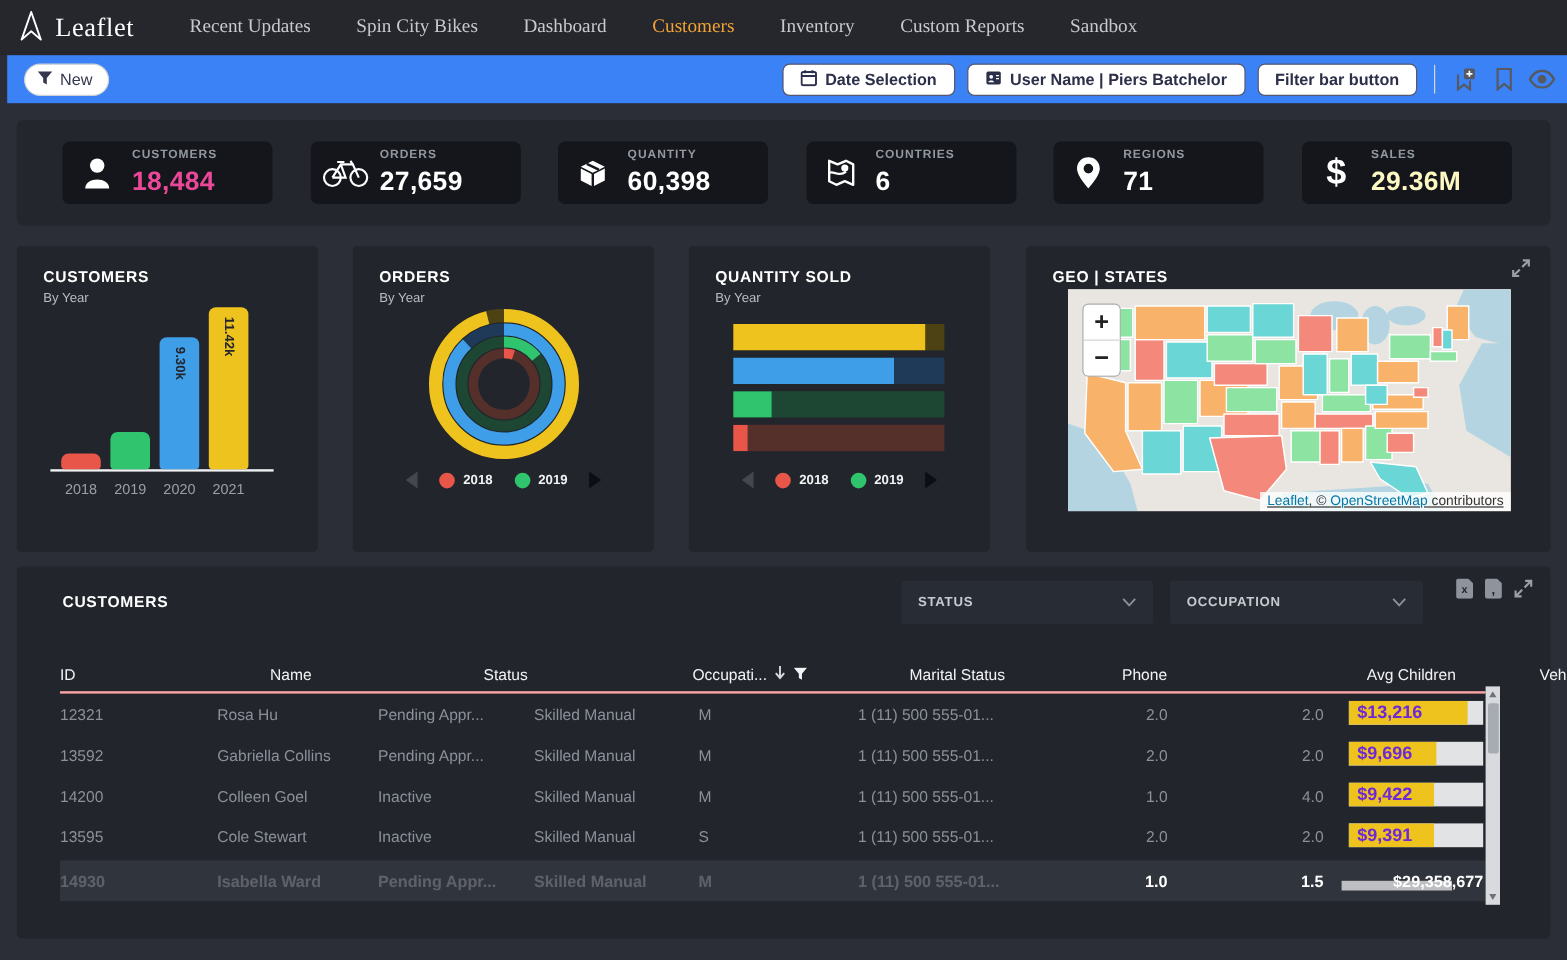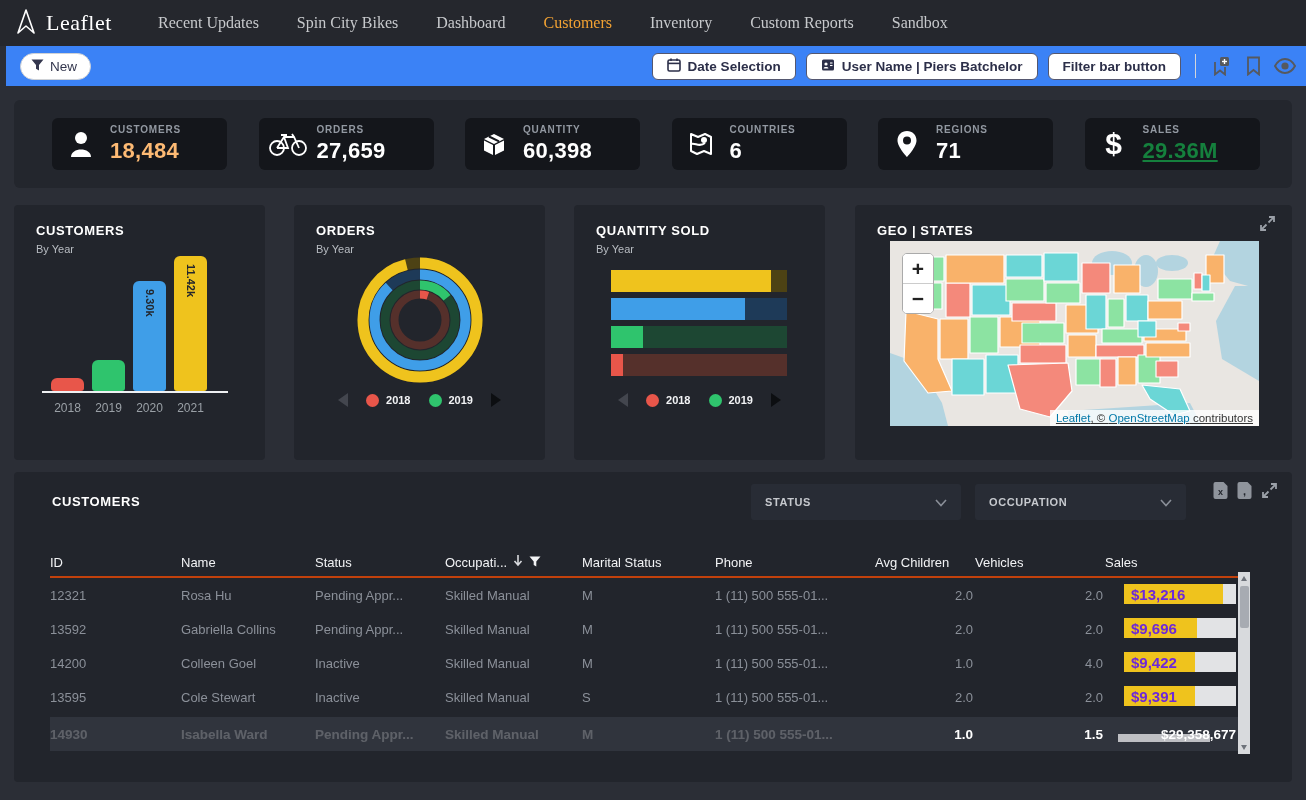--- a/index.html
+++ b/index.html
@@ -67,21 +67,21 @@
   .map-zoom-btn:first-child{border-bottom:1px solid #ccc;}
   .map-attrib{position:absolute;right:0;bottom:0;background:rgba(255,255,255,.8);font-size:11.5px;color:#333;padding:2px 6px;z-index:5;white-space:nowrap;text-decoration:underline;}
   .map-attrib a{color:#0078a8;text-decoration:none;}
   .expand-ic{position:absolute;right:16px;top:10px;cursor:pointer;}
 
   
   .tc-title{position:absolute;left:38px;top:22px;font-size:13px;font-weight:bold;color:#fff;letter-spacing:.6px;}
   .dropdown{position:absolute;top:12px;height:36px;background:#282c35;border-radius:3px;display:flex;align-items:center;justify-content:space-between;padding:0 14px;box-sizing:border-box;cursor:pointer;}
   .dropdown-label{font-size:11px;font-weight:bold;letter-spacing:.6px;color:#c6c9ce;}
   .tc-icons{position:absolute;right:14px;top:10px;display:flex;align-items:center;gap:9px;}
-  .thead{display:grid;align-items:center;height:28px;border-bottom:2px solid #c2410c;}
+  .thead{display:grid;align-items:center;height:28px;border-bottom:2px solid #fca5a5;gap:44px;}
   .th{font-size:13px;color:#f2f3f5;white-space:nowrap;overflow:hidden;display:flex;align-items:center;gap:6px;}
   .trow{display:grid;align-items:center;height:34px;cursor:pointer;}
   .td{font-size:13px;color:#8b9099;white-space:nowrap;overflow:hidden;}
   .right{justify-content:flex-start;text-align:right;}
   .td.right{padding-right:2px;}
   .sales-bar{position:relative;width:112px;height:20px;background:#e2e3e5;overflow:hidden;display:inline-block;}
   .sales-fill{position:absolute;left:0;top:0;bottom:0;background:#efc31d;}
   .sales-text{position:absolute;left:7px;top:50%;transform:translateY(-50%);font-size:15px;font-weight:bold;color:#6d28d9;}
   .totals{position:relative;display:grid;align-items:center;height:34px;background:#30343d;margin-top:3px;}
   .totals .td{font-weight:bold;color:#ffffff;font-size:13.5px;}
@@ -179,21 +179,21 @@
   <section class="kpi-strip" id="kpi-strip">
       <div class="kpi-card" style="left: 38px;">
         <span class="kpi-icon">
           <svg width="26" height="28" viewBox="0 0 26 28">
             <circle cx="13" cy="8" r="6" fill="#fff"></circle>
             <path d="M3 27 C3 17 23 17 23 27 Z" fill="#fff"></path>
           </svg>
         </span>
         <div class="kpi-text">
           <div class="kpi-label">CUSTOMERS</div>
-          <div class="kpi-value" style="color: #fdba74;">18,484</div>
+          <div class="kpi-value" style="color: #ec4899;">18,484</div>
         </div>
       </div>
       <div class="kpi-card" style="left: 244.5px;">
         <span class="kpi-icon">
           <svg width="40" height="26" viewBox="0 0 40 26">
             <circle cx="9" cy="17" r="7" fill="none" stroke="#fff" stroke-width="1.8"></circle>
             <circle cx="31" cy="17" r="7" fill="none" stroke="#fff" stroke-width="1.8"></circle>
             <path d="M9 17 L16 6 L26 6 L31 17 M16 6 L20 17 H9 M13 4 h6 M24 3 l2 3" fill="none" stroke="#fff" stroke-width="1.8"></path>
           </svg>
         </span>
@@ -239,21 +239,21 @@
           <div class="kpi-label">REGIONS</div>
           <div class="kpi-value" style="color: rgb(255, 255, 255);">71</div>
         </div>
       </div>
       <div class="kpi-card" style="left: 1070.5px;">
         <span class="kpi-icon">
           <span class="dollar">$</span>
         </span>
         <div class="kpi-text">
           <div class="kpi-label">SALES</div>
-          <div class="kpi-value" style="color: #15803d; text-decoration: underline;">29.36M</div>
+          <div class="kpi-value" style="color: #fef9c3;">29.36M</div>
         </div>
       </div>
     </section>
 
   <div class="card" style="left:14px;top:205px;width:251px;height:255px;">
     <div class="card-title">CUSTOMERS</div>
     <div class="card-sub">By Year</div>
     <div class="vplot" id="vplot">
         <div class="vbar" style="height: 13px; background: rgb(232, 86, 74);"></div>
         <div class="vbar" style="height: 31px; background: rgb(47, 196, 109);"></div>

